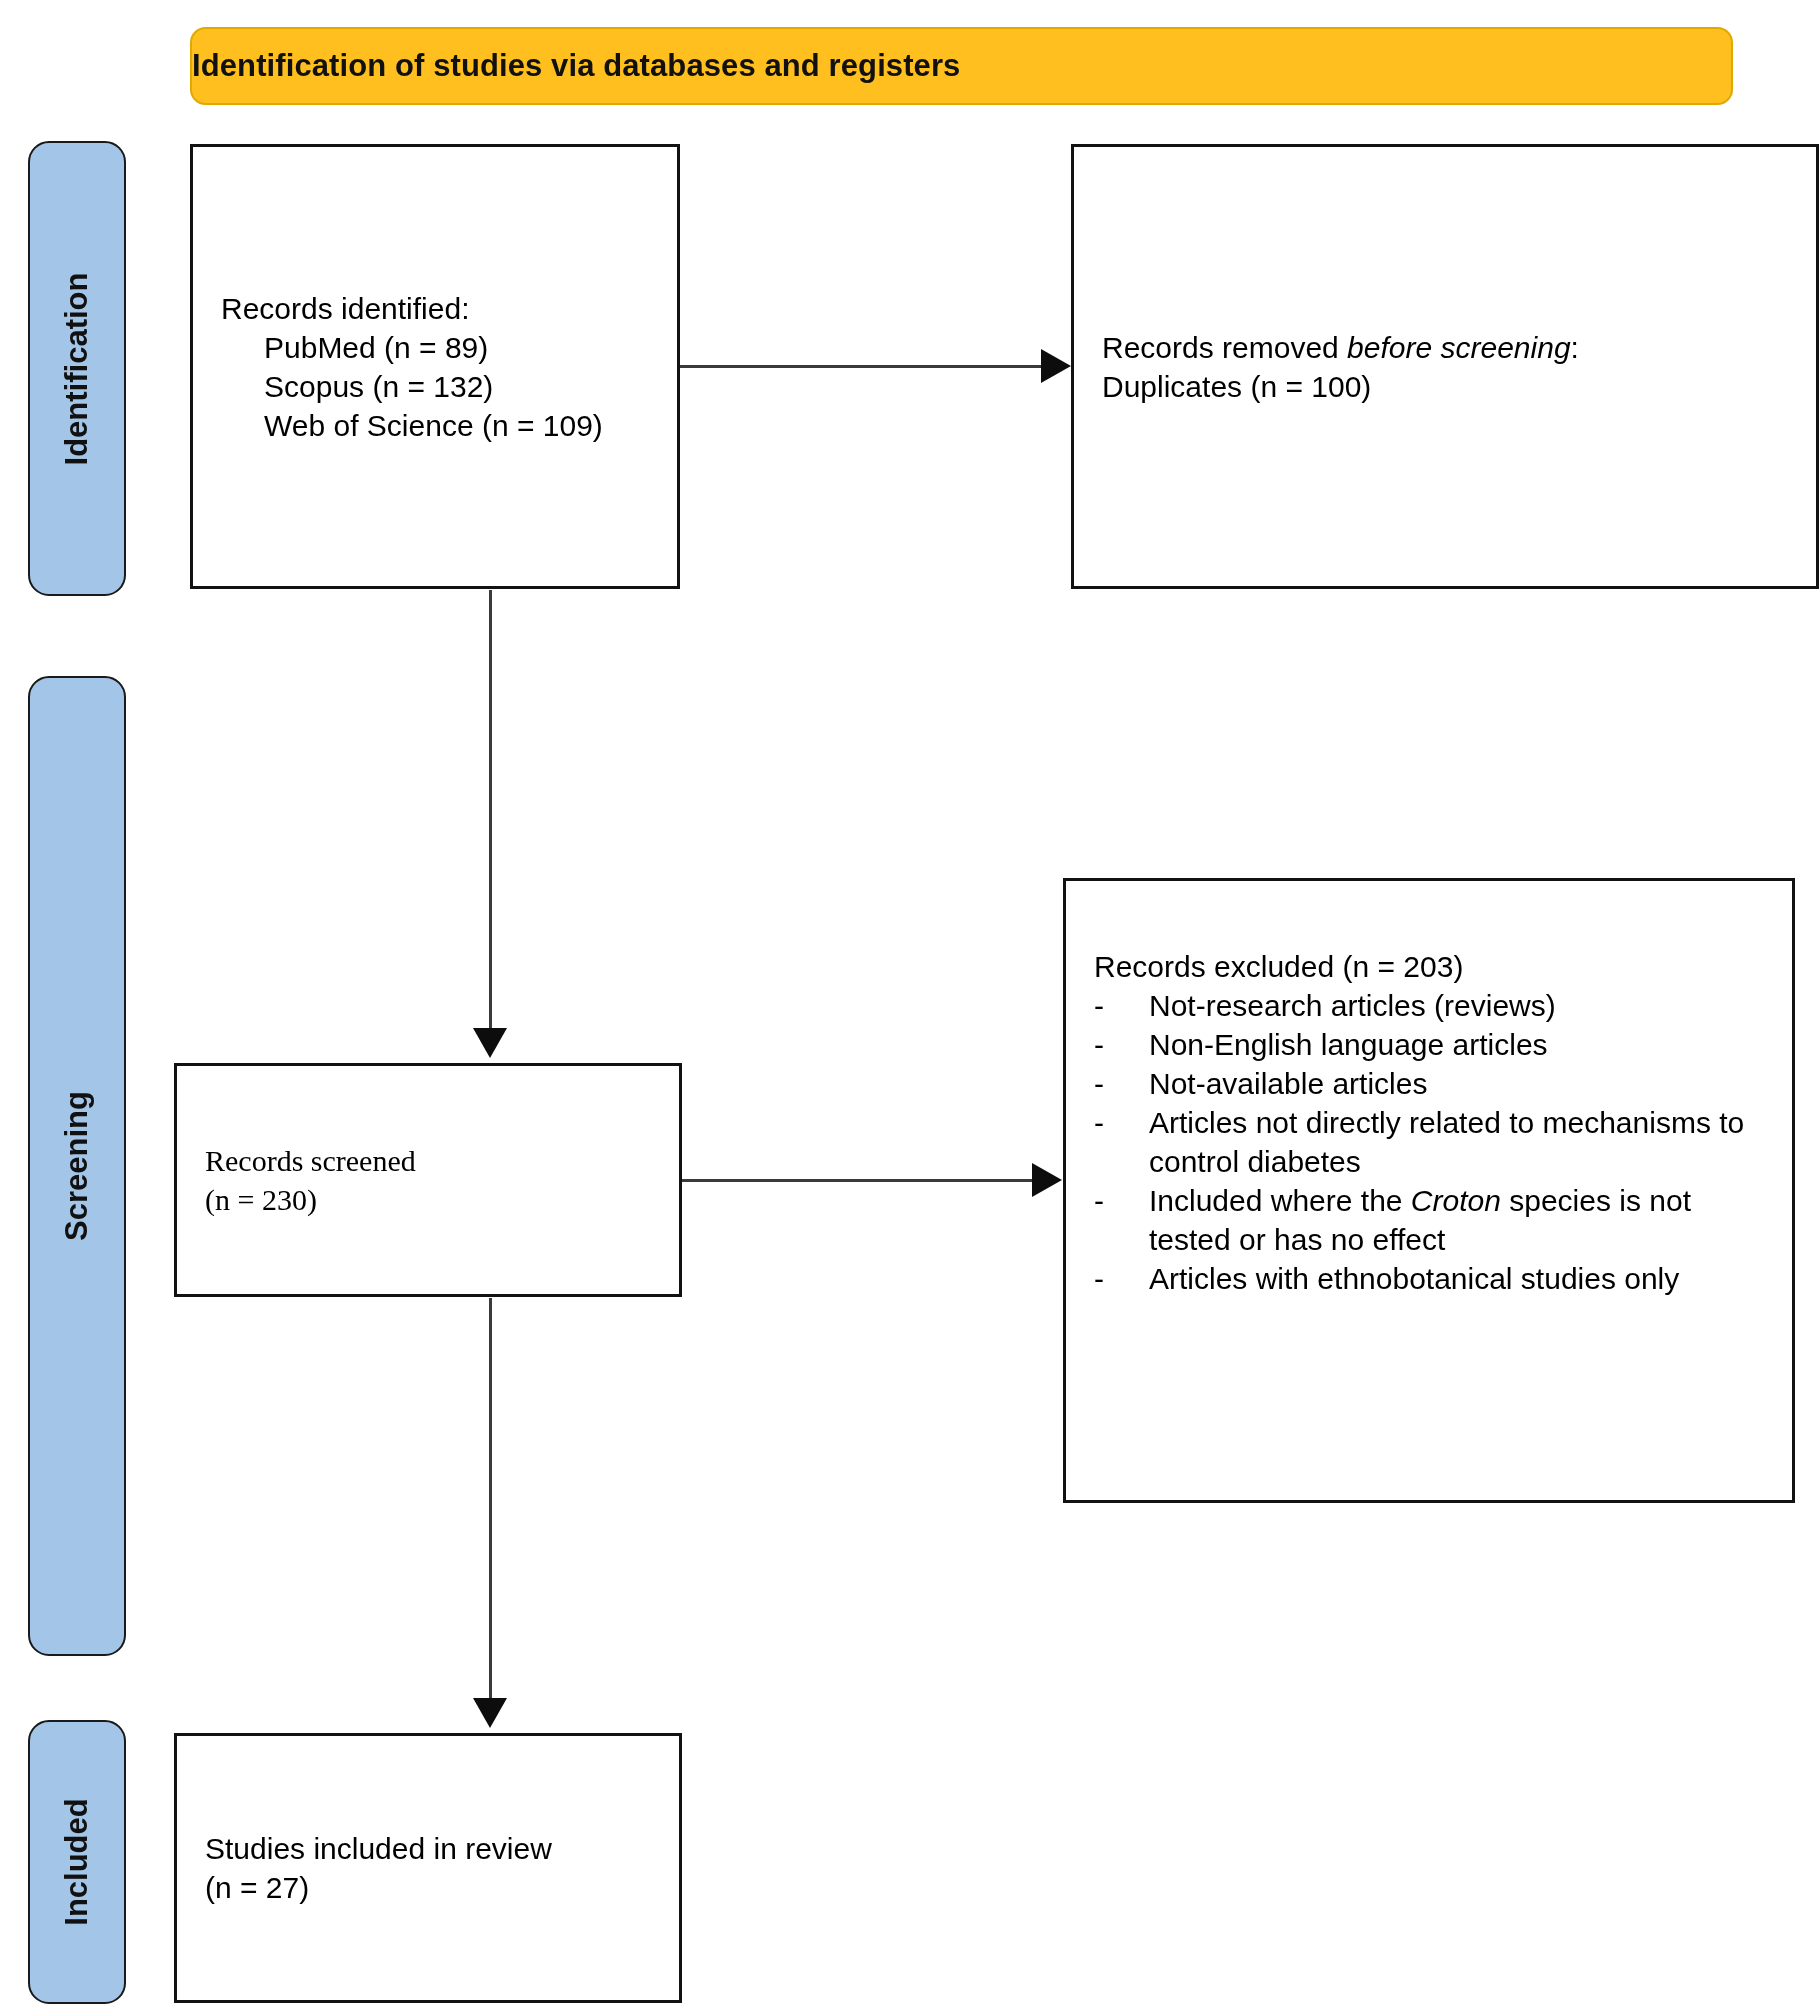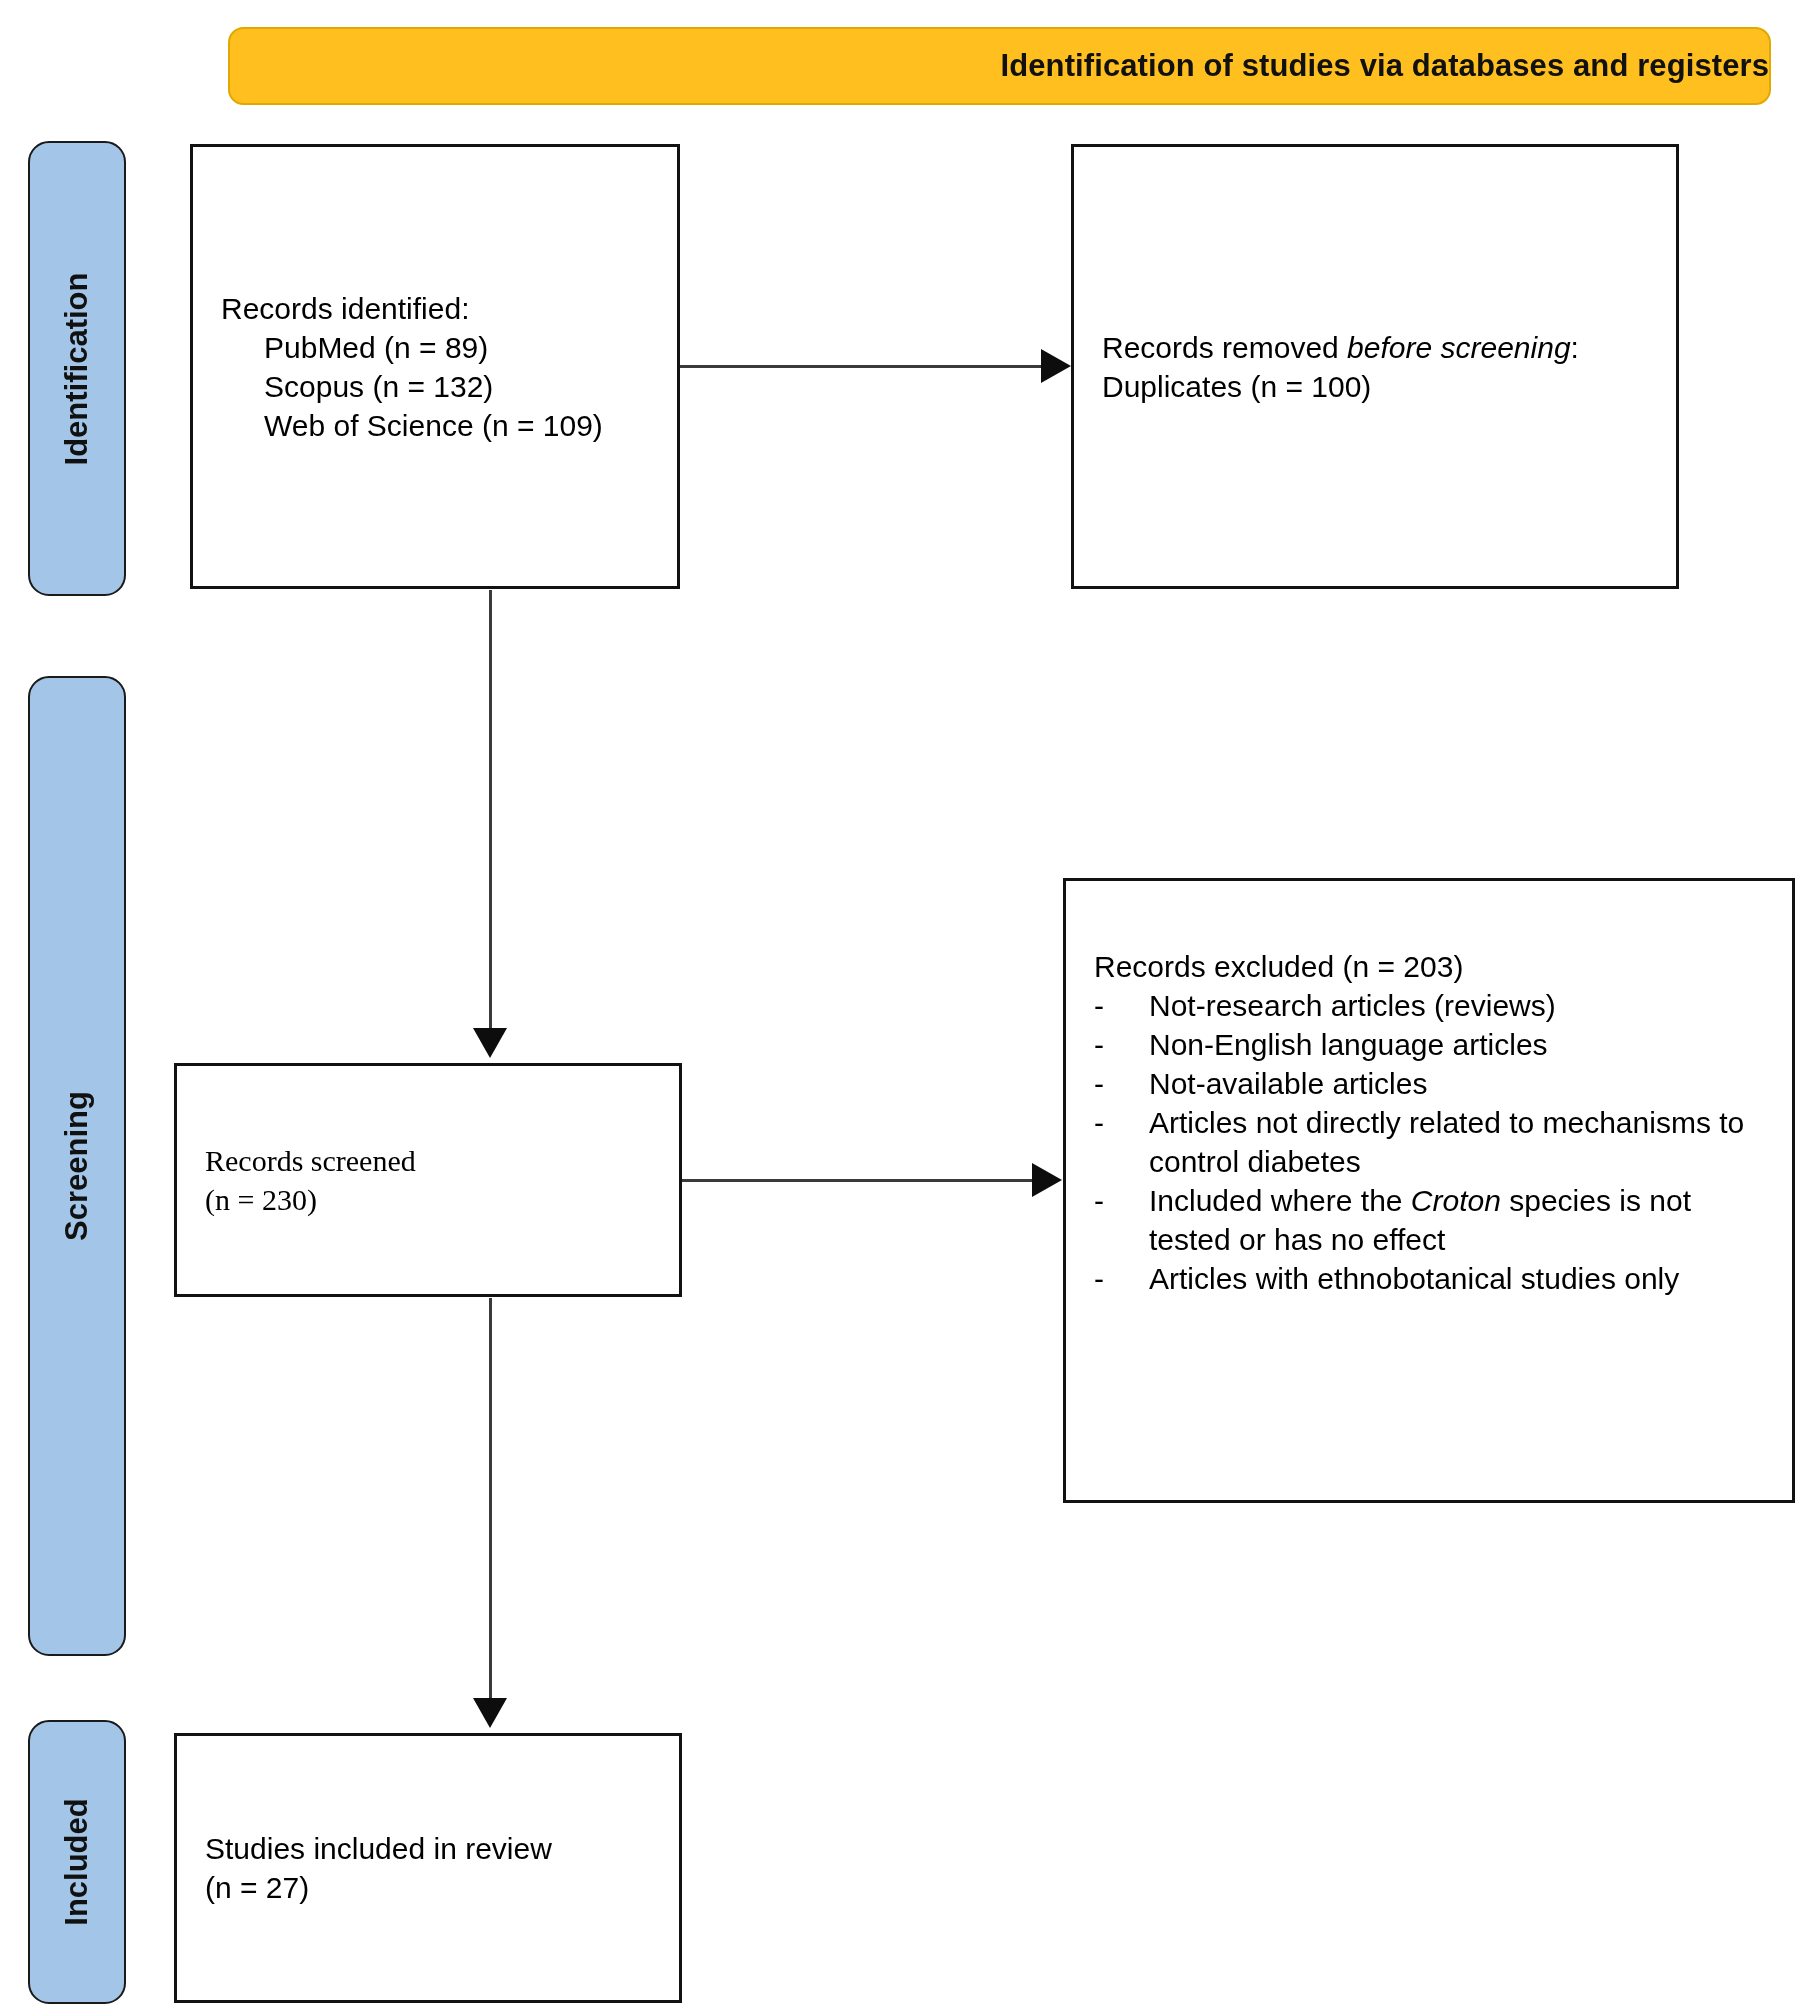--- a/index.html
+++ b/index.html
@@ -24,23 +24,22 @@
     position: absolute;
     left: 190px;
     top: 27px;
     width: 1543px;
     height: 78px;
     background: #FFC01F;
     border: 2.1px solid #E0A800;
     border-radius: 15.6px;
     display: flex;
     align-items: center;
-    justify-content: flex-end;
-    box-sizing: border-box;
-    margin-left: 38px;
+    justify-content: flex-start;
+    box-sizing: border-box;
   }
   .banner-text {
     font-size: 31px;
     font-weight: bold;
     color: #111111;
     letter-spacing: 0.1px;
     white-space: nowrap;
   }
 
   
@@ -67,21 +66,21 @@
 
   
   .pbox {
     position: absolute;
     background: #ffffff;
     border: 3.6px solid #121212;
     box-sizing: border-box;
     padding: 8px;
   }
   #box-identified { left: 190px;  top: 144px;  width: 490px;  height: 445px; }
-  #box-removed    { left: 1071px; top: 144px;  width: 608px; height: 445px; }
+  #box-removed    { left: 1071px; top: 144px;  width: 748px; height: 445px; }
   #box-screened   { left: 174px;  top: 1063px; width: 508px;  height: 234px; font-family: Liberation Serif, serif; }
   #box-excluded   { left: 1063px; top: 878px; width: 732px; height: 625px; }
   #box-included   { left: 174px;  top: 1733px; width: 508px;  height: 270px; }
 
   .pbox-inner {
     position: absolute;
     left: 0;
     right: 0;
     top: 50%;
     transform: translateY(-50%);

